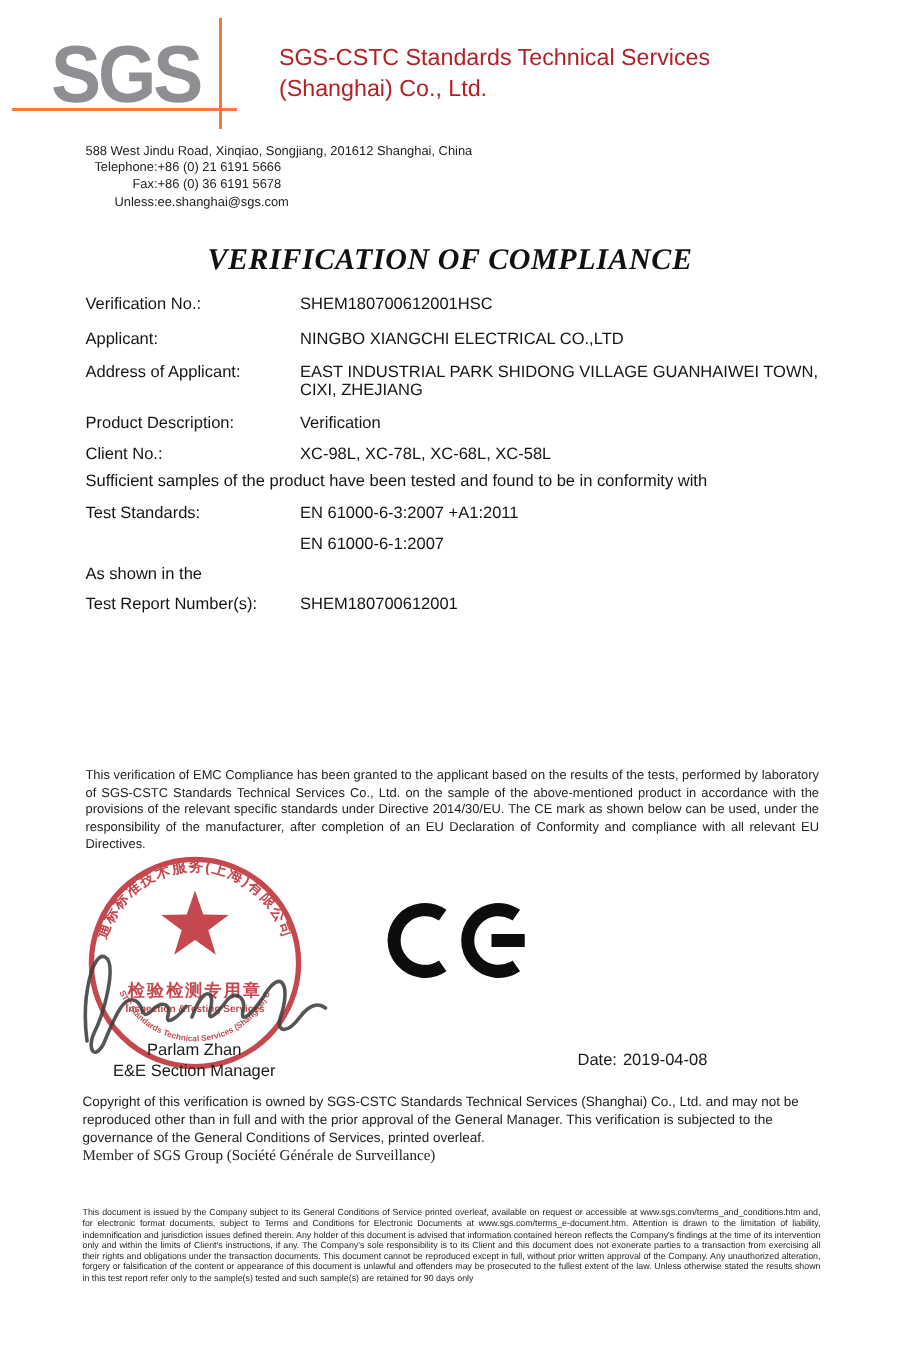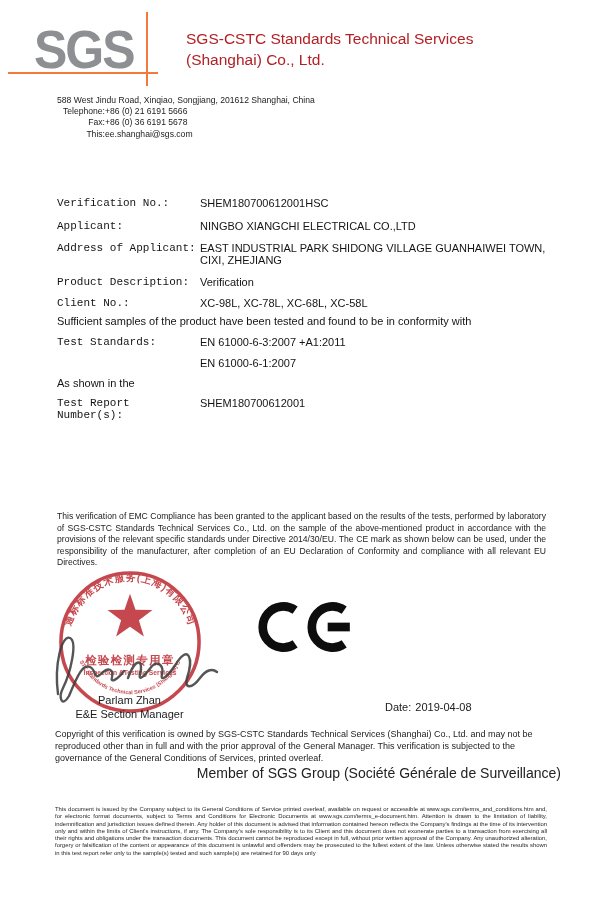--- a/index.html
+++ b/index.html
@@ -20,21 +20,21 @@
   .contact-row{display:flex;}
   .contact-label{width:48px;text-align:right;}
 
   
   .doc-title{position:absolute;left:0;top:162px;width:600px;text-align:center;
              font-family:"Liberation Serif",serif;font-style:italic;font-weight:bold;
              font-size:20px;letter-spacing:0.4px;color:#111;}
 
   
   .frow{position:absolute;left:57px;width:492px;display:flex;font-size:11px;color:#141414;}
-  .flabel{width:143px;flex:none;font-family:Liberation Mono, monospace;}
+  .flabel{width:143px;flex:none;}
   .fvalue{width:349px;}
   .fullline{position:absolute;left:57px;width:492px;font-size:11px;color:#141414;}
   .valonly{position:absolute;left:200px;width:349px;font-size:11px;color:#141414;}
 
   
   .comp-par{position:absolute;left:57px;top:511px;width:489px;font-size:8.6px;
             line-height:11.6px;text-align:justify;color:#222;}
 
   
   .stamp{position:absolute;left:56px;top:568px;width:148px;height:148px;opacity:0.93;}
@@ -44,22 +44,22 @@
   .sig-name{position:absolute;left:47px;top:694px;width:165px;text-align:center;
             font-size:11px;color:#1a1a1a;}
   .sig-title{position:absolute;left:47px;top:708px;width:165px;text-align:center;
              font-size:11px;color:#1a1a1a;}
   .date-line{position:absolute;left:385px;top:701px;font-size:11px;color:#1a1a1a;}
   .date-line .dl{margin-right:4px;}
 
   
   .copyright{position:absolute;left:55px;top:728px;width:506px;font-size:9px;
              line-height:12px;color:#222;}
-  .member-line{position:absolute;left:55px;top:765px;width:506px;text-align:right;
-               font-size:14px;color:#222;}
+  .member-line{position:absolute;left:55px;top:765px;width:506px;text-align:left;
+               font-size:10px;color:#222;font-family:Liberation Serif, serif;}
 
   
   .disclaimer{position:absolute;left:55px;top:806px;width:492px;font-size:5.9px;
               line-height:7.3px;text-align:justify;color:#1f1f1f;}
 </style>
 </head>
 <body>
 
 <div class="page">
 
@@ -78,25 +78,26 @@
     <div>588 West Jindu Road, Xinqiao, Songjiang, 201612 Shanghai, China</div>
     <div class="contact-row">
       <span class="contact-label">Telephone:</span>
       <span>+86 (0) 21 6191 5666</span>
     </div>
     <div class="contact-row">
       <span class="contact-label">Fax:</span>
       <span>+86 (0) 36 6191 5678</span>
     </div>
     <div class="contact-row">
-      <span class="contact-label">This:</span>
+      <span class="contact-label">Unless:</span>
       <span>ee.shanghai@sgs.com</span>
     </div>
   </div>
 
+  <div class="doc-title">VERIFICATION OF COMPLIANCE</div>
 
   <div class="frow" style="top:197px">
     <span class="flabel">Verification No.:</span>
     <span class="fvalue">SHEM180700612001HSC</span>
   </div>
   <div class="frow" style="top:220px">
     <span class="flabel">Applicant:</span>
     <span class="fvalue">NINGBO XIANGCHI ELECTRICAL CO.,LTD</span>
   </div>
   <div class="frow" style="top:242px">

